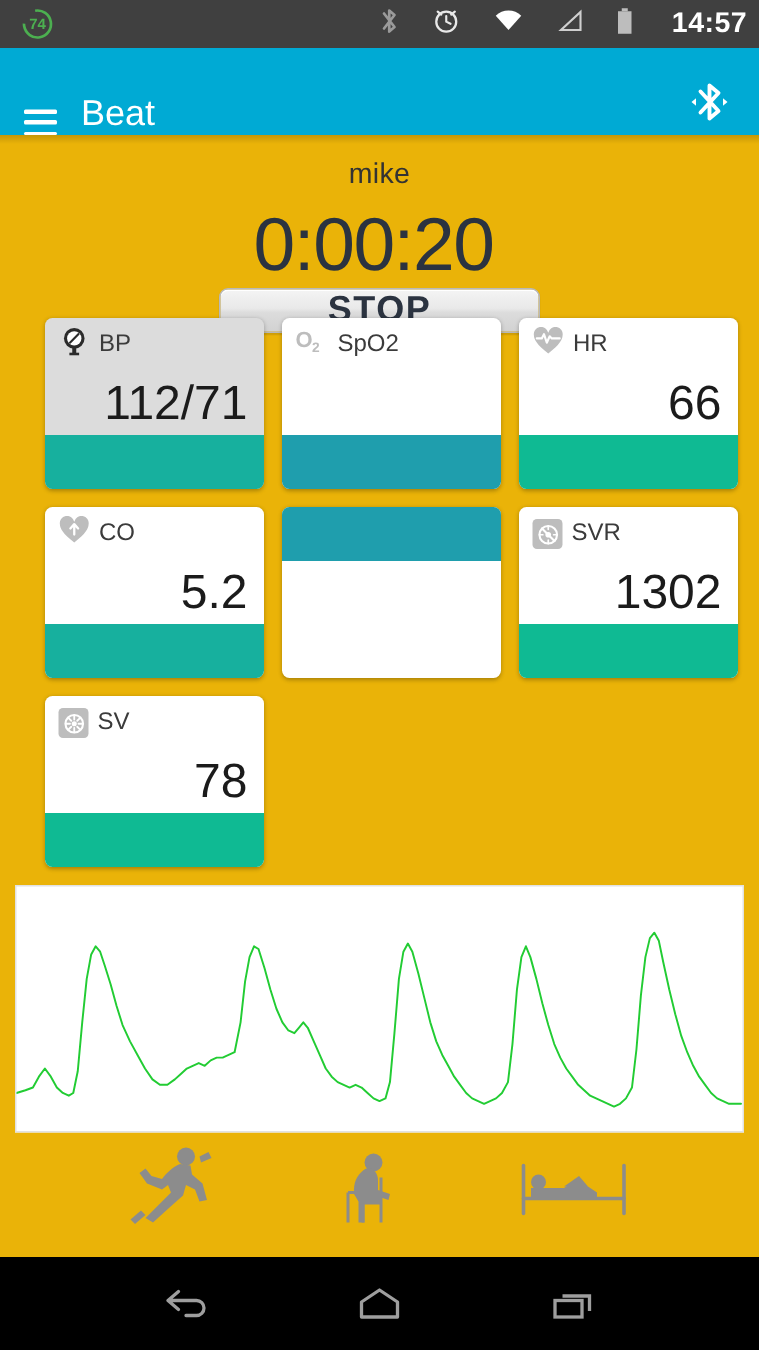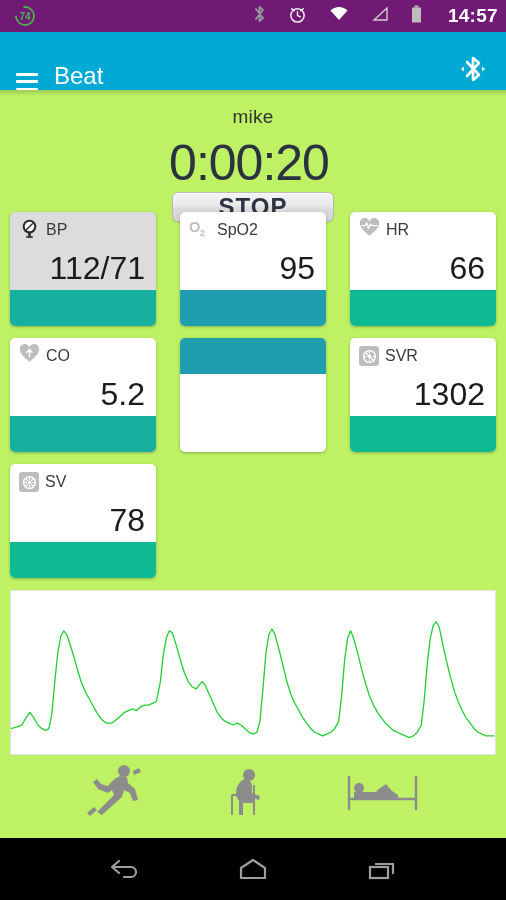--- a/index.html
+++ b/index.html
@@ -6,21 +6,21 @@
   html, body {
     width: 506px; height: 900px;
     background: #fff;
     font-family: "Liberation Sans", sans-serif;
     overflow: hidden;
   }
   #app { position: relative; width: 506px; height: 900px; background:#ffffff; }
 
   
   .statusbar {
-    height: 32px; background: #701a75; display: flex; align-items: center;
+    height: 32px; background: #404040; display: flex; align-items: center;
     padding: 0 8px 0 8px; color: #ffffff;
   }
   .statusbar .left { display:flex; align-items:center; flex:0 0 auto; }
   .statusbar .spacer { flex:1 1 auto; }
   .statusbar .right { display:flex; align-items:center; gap:22px;font-weight:bold; }
   .sb-time { font-size:19px; color:#fff; letter-spacing:0.3px; margin-left:4px; font-family:"Liberation Sans", sans-serif; }
   .batt74 { position:relative; width:22px; height:22px; margin-left:6px; }
   .batt74 .num {
     position:absolute; inset:0; display:flex; align-items:center; justify-content:center;
     font-size:10px; color:#4caf50; font-weight:bold;
@@ -30,50 +30,50 @@
   .appbar {
     height: 58px; background:#00aad4; display:flex; align-items:flex-end;
     padding: 0 16px; position:relative;
   }
   .hamburger { width:22px; height:17px; display:flex; flex-direction:column; justify-content:space-between; cursor:pointer; }
   .hamburger span { display:block; height:2.5px; background:#ffffff; border-radius:1px; }
   .appbar-title { color:#ffffff; font-size:24px; margin-left:16px; font-weight:400; }
   .appbar .bt { margin-left:auto; }
 
   
-  .content { background:#bef264; height: 810px; position:relative; }
+  .content { background:#eab308; height: 810px; position:relative; }
   .content-shade {
     height:6px;
     background:linear-gradient(to bottom, rgba(0,0,0,0.16), rgba(0,0,0,0));
   }
 
   .patient-name {
     text-align:center; font-size:19px; color:#333333; padding-top:10px; letter-spacing:0.2px;
   }
 
   .timer-row {
     display:flex; align-items:center; padding: 6px 14px 0 14px; height:76px;flex-direction:column;
   }
   .timer {
     font-size:50px; color:#2b3340; letter-spacing:-1px; flex:1 1 auto;
     text-align:center; padding-right:8px; font-weight:400;
   }
   .stop-btn {
-    width:162px; height:66px; border-radius:6px;
+    width:214px; height:66px; border-radius:6px;
     background:linear-gradient(to bottom,#f4f4f4 0%, #e9e9e9 45%, #dcdcdc 55%, #d2d2d2 100%);
     border:1px solid #b9b9b9;
     box-shadow: inset 0 1px 0 #ffffff, 0 1px 1px rgba(0,0,0,0.12);
     display:flex; align-items:center; justify-content:center;
     font-size:24px; font-weight:bold; color:#2b3340; letter-spacing:1px;
     cursor:pointer;
   }
 
   
   .cards { padding: 8px 10px 0 10px; }
-  .card-row { display:flex; gap:24px; margin-bottom:12px; }
+  .card-row { display:flex; gap:12px; margin-bottom:12px;margin-left:20px; }
   .card {
     width:146px; height:114px; border-radius:5px; background:#ffffff;
     box-shadow: 0 1px 3px rgba(0,0,0,0.28);
     display:flex; flex-direction:column; overflow:hidden; position:relative;
     cursor:pointer;
   }
   .card.selected { background:#dcdcdc; }
   .card-top { flex:1 1 auto; display:flex; flex-direction:column; padding:7px 9px 0 9px; }
   .card-head { display:flex; align-items:center; gap:6px; height:22px; }
   .card-label { font-size:16px; color:#3b3b3b; }
@@ -211,21 +211,20 @@
           <div class="card-top">
             <div class="card-head">
               <span>
                 <svg width="22" height="21" viewBox="0 0 24 22">
                   <text x="0" y="15" font-family="Liberation Sans, sans-serif" font-size="16" font-weight="bold" fill="#bdbdbd">O</text>
                   <text x="12" y="19" font-family="Liberation Sans, sans-serif" font-size="10" font-weight="bold" fill="#bdbdbd">2</text>
                 </svg>
               </span>
               <span class="card-label">SpO2</span>
             </div>
-            <div class="card-value">95</div>
           </div>
           <div class="card-bar" style="background: linear-gradient(rgb(31, 158, 173), rgb(31, 158, 173));"></div>
         </div>
 
         <div class="card">
           <div class="card-top">
             <div class="card-head">
               <span>
                 <svg width="21" height="20" viewBox="0 0 22 20">
                   <path d="M11 18 C3 12 1 8 1 5.5 A4.5 4.5 0 0 1 11 3.6 A4.5 4.5 0 0 1 21 5.5 C21 8 19 12 11 18 Z" fill="#bdbdbd"></path>

